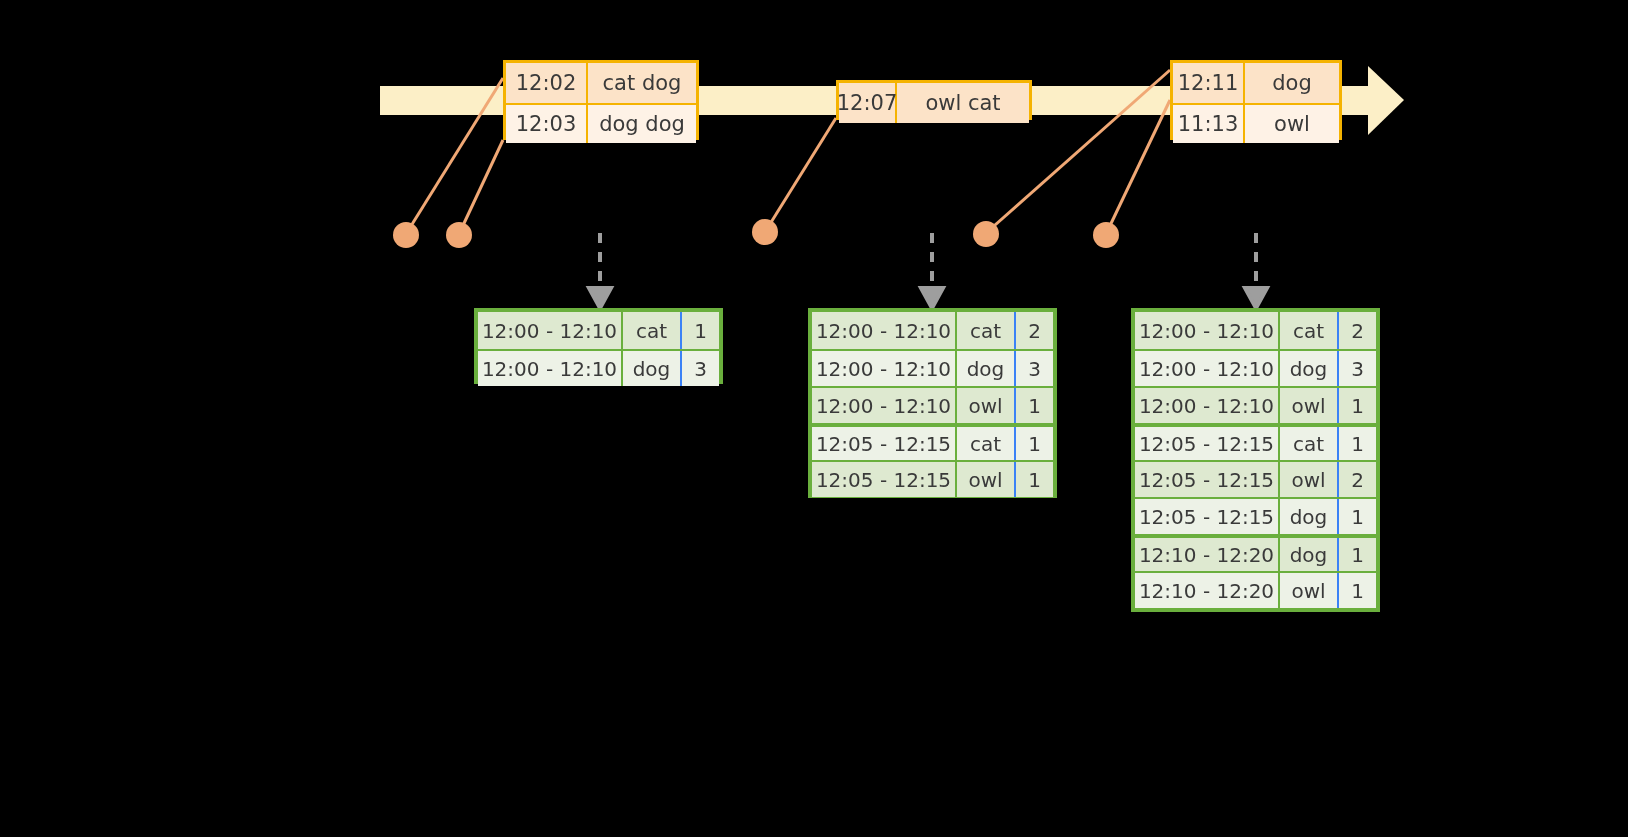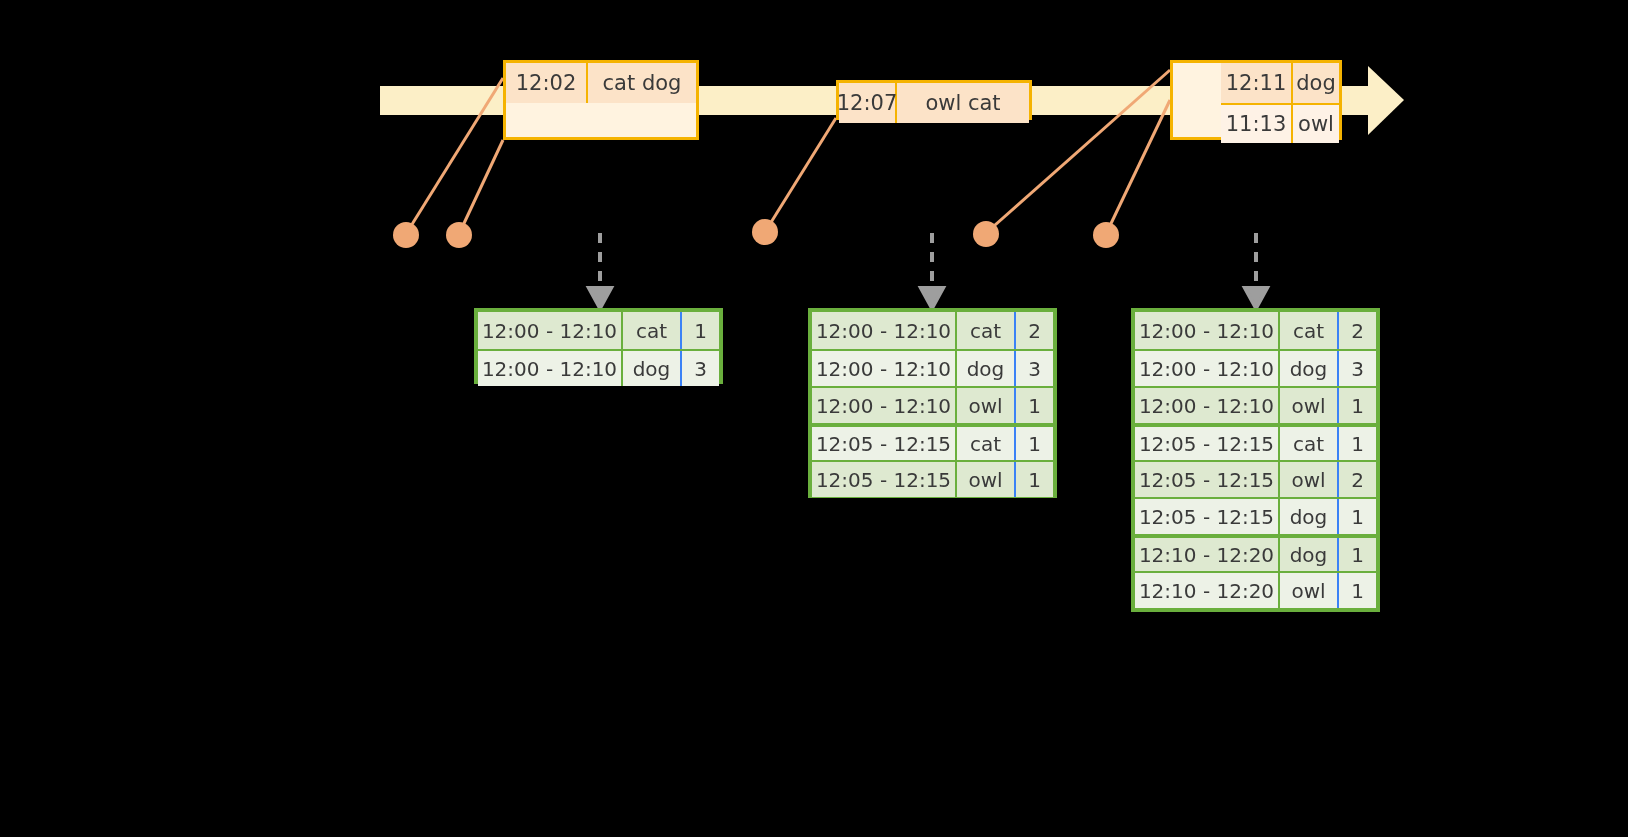--- a/index.html
+++ b/index.html
@@ -114,30 +114,34 @@
         <polygon points="1245,288 1267,288 1256,308"></polygon>
       </g>
     </g>
   </svg>
 
   <div class="evt-box" style="left:503px;top:60px;width:196px;height:80px;">
     <div class="evt-row shade">
       <div class="evt-time" style="width:82px;">12:02</div>
       <div class="evt-val">cat dog</div>
     </div>
+    <div class="evt-row plain">
+      <div class="evt-time" style="width:82px;">12:03</div>
+      <div class="evt-val">dog dog</div>
+    </div>
   </div>
 
   <div class="evt-box" style="left:836px;top:80px;width:196px;height:40px;">
     <div class="evt-row shade">
       <div class="evt-time" style="width:58px;">12:07</div>
       <div class="evt-val">owl cat</div>
     </div>
   </div>
 
-  <div class="evt-box" style="left:1170px;top:60px;width:172px;height:80px;padding-left:48px;">
+  <div class="evt-box" style="left:1170px;top:60px;width:172px;height:80px;">
     <div class="evt-row shade">
       <div class="evt-time" style="width:72px;">12:11</div>
       <div class="evt-val">dog</div>
     </div>
     <div class="evt-row plain">
       <div class="evt-time" style="width:72px;">11:13</div>
       <div class="evt-val">owl</div>
     </div>
   </div>
 

